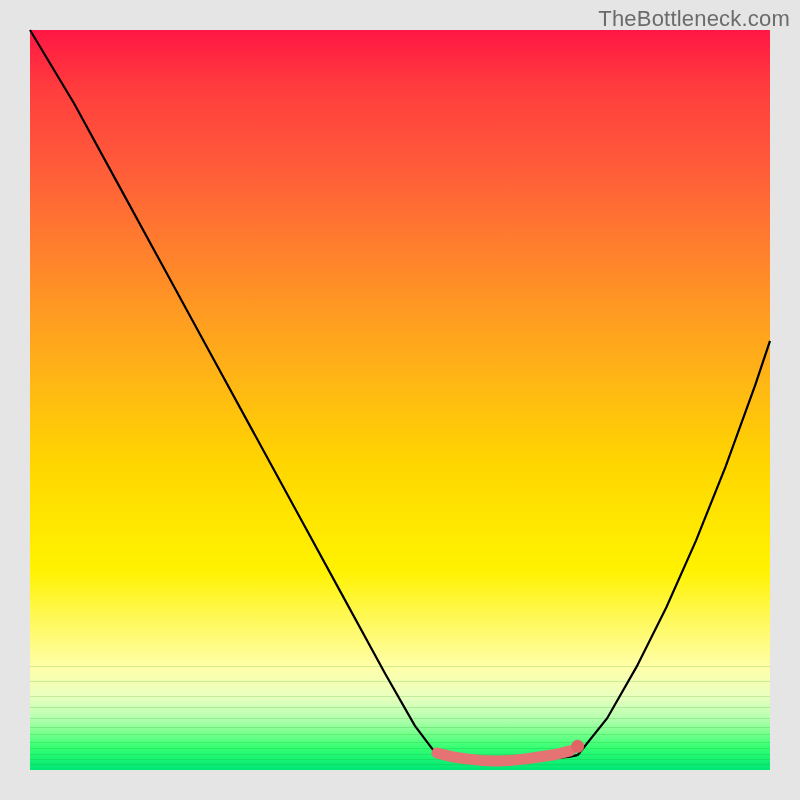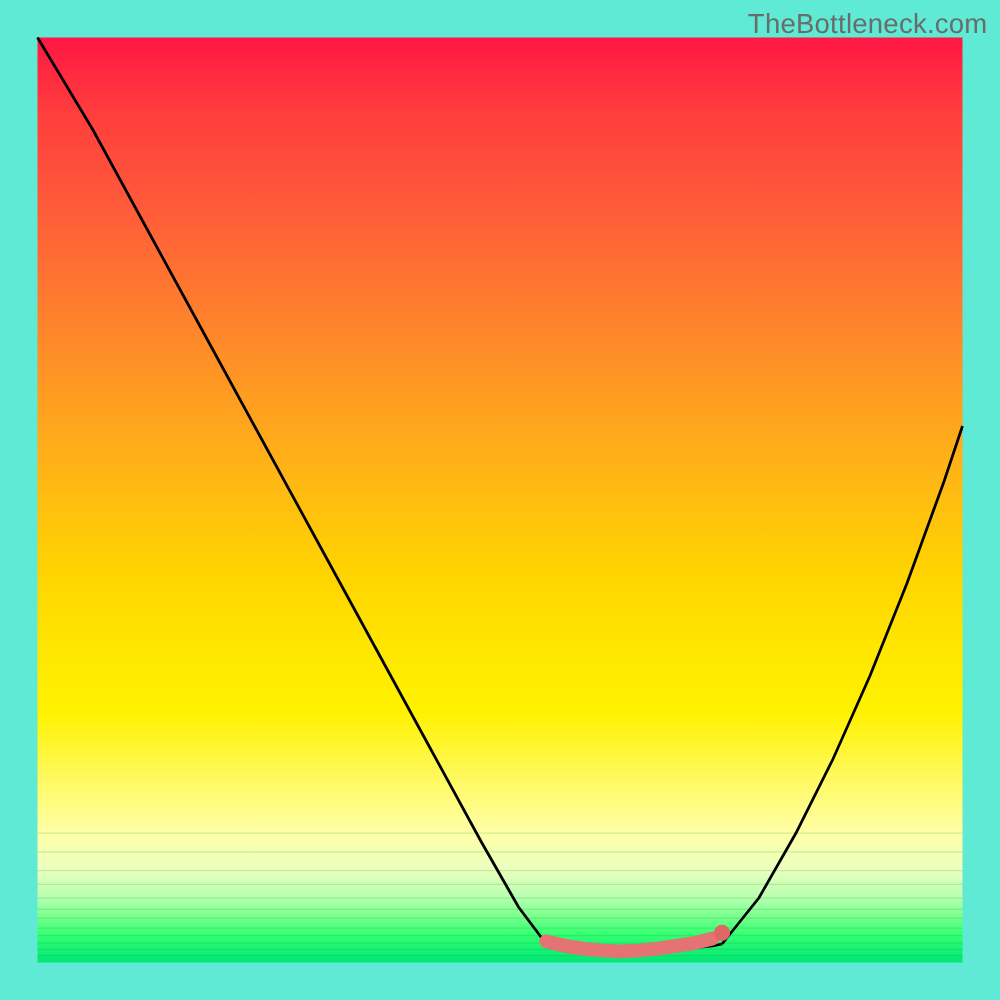--- a/index.html
+++ b/index.html
@@ -8,21 +8,21 @@
     width: 800px;
     height: 800px;
     background: #000;
     overflow: hidden;
     font-family: Arial, Helvetica, sans-serif;
   }
   .stage {
     position: relative;
     width: 800px;
     height: 800px;
-    background: #5eead4;
+    background: #e5e5e5;
   }
   .plot {
     position: absolute;
     left: 30px;
     top: 30px;
     width: 740px;
     height: 740px;
   }
   .gradient {
     position: absolute;

